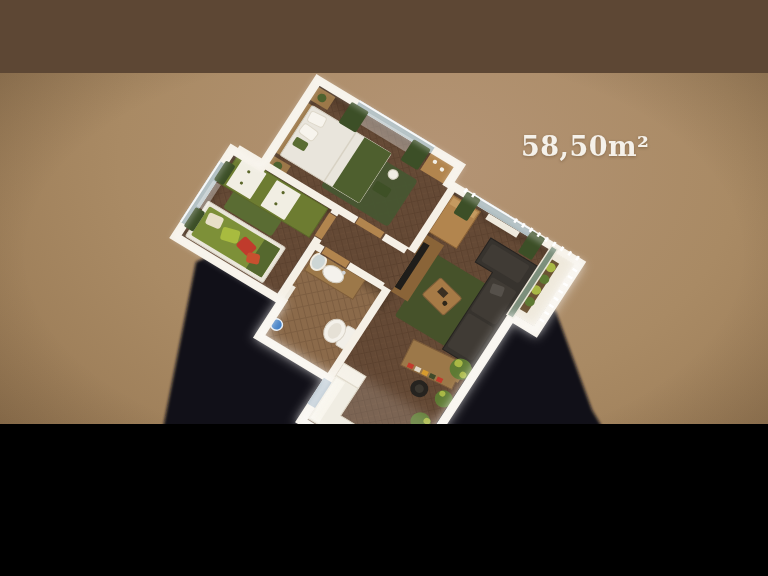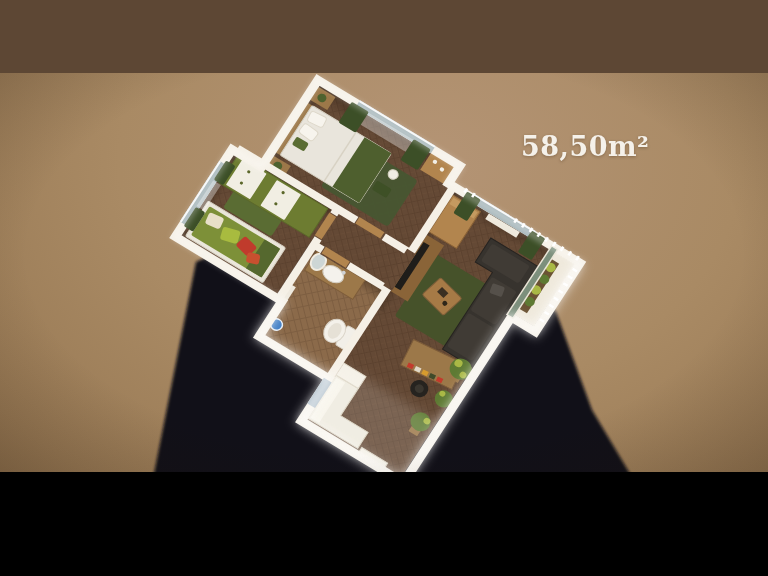--- a/index.html
+++ b/index.html
@@ -1,16 +1,16 @@
 <!DOCTYPE html>
 <html style="--bg_center: #b49475; --bg_mid: #a98a64; --bg_edge: #8a6c49; --band_top: #5d4734; --band_bottom: #564130; --shadow: #0c0f15; --wall: #f5f0e6; --wall_bright: #ffffff; --floor_base: #5c422f; --floor_plank: #684c37; --bath_base: #7d5e41; --bath_plank: #8b6a4a; --curtain: #3c4f27; --wardrobe_green: #6d7c31; --rug_living: #46522a; --rug_kids: #5a6c33; --rug_master: #475631; --kids_bed_green: #7d9038; --pillow_red: #c03b2c; --pillow_lime: #a8bb3f; --sofa_dark: #37332e; --wood: #9c7849; --wood_light: #b2854e; --duvet_white: #e9e5dc; --throw_green: #4e5f2e; --plant_green: #5e7a33; --plant_lime: #a9b845; --water_blue: #3f7dc4; --glass_grey: #9fb0b4; --area_text: #f5f1ea;"><head>
 <meta charset="utf-8">
 <style>
   html,body{margin:0;padding:0;background:#000;}
-  #stage{position:relative;width:768px;height:472px;overflow:hidden;
+  #stage{position:relative;width:768px;height:424px;overflow:hidden;
          font-family:"DejaVu Sans",sans-serif;}
   #scene{position:absolute;left:0;top:0;}
   #area-label{position:absolute;left:521px;top:131px;
     font-family:"DejaVu Serif","Liberation Serif",serif;
     font-weight:bold;font-size:27px;letter-spacing:.5px;
     color:var(--area_text,#f5f1ea);
     text-shadow:0 1px 3px rgba(60,40,20,.35);}
   .w{stroke:var(--wall,#f5f0e6);fill:none;stroke-linecap:butt;}
   .c-floorbase{fill:var(--floor_base,#5c422f);}
   .c-floorplank{fill:var(--floor_plank,#684c37);}

